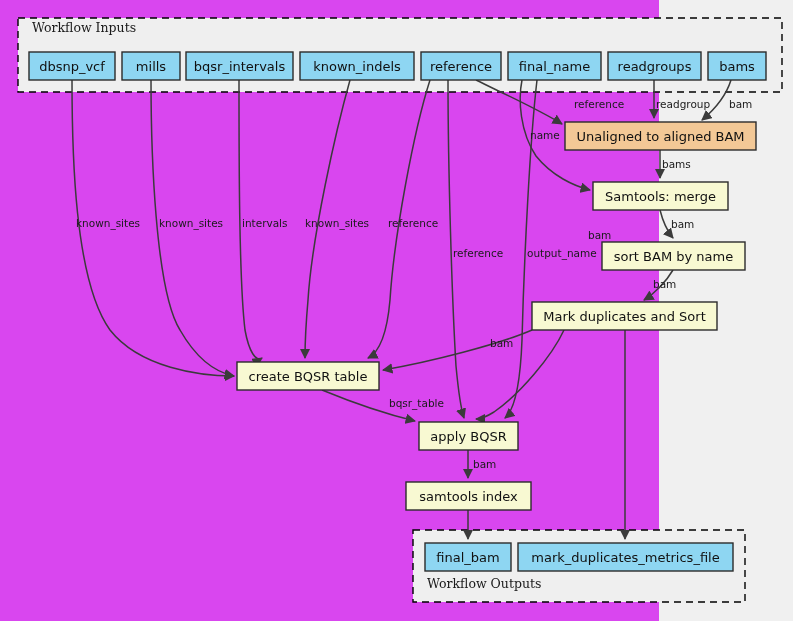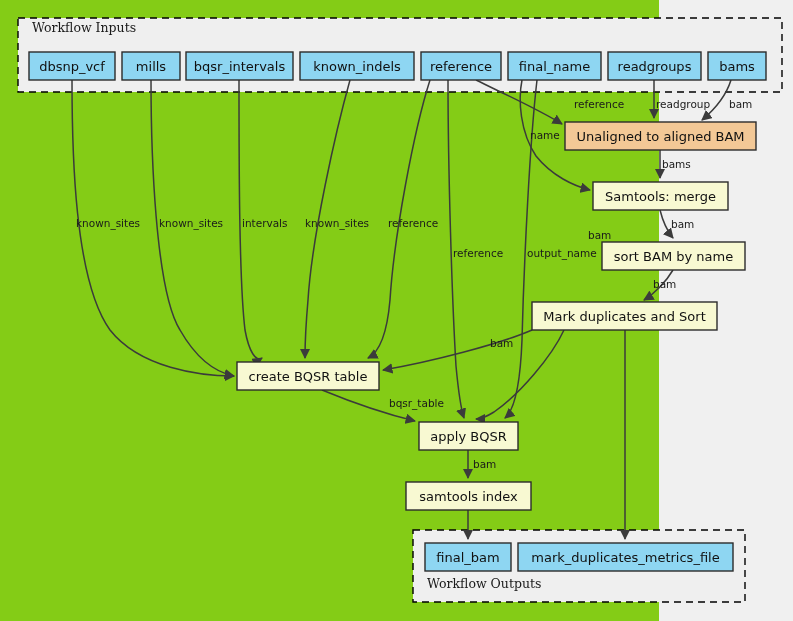--- a/index.html
+++ b/index.html
@@ -10,21 +10,21 @@
   body {
     width: 793px;
     height: 621px;
     overflow: hidden;
     font-family: "DejaVu Sans", sans-serif;
   }
   #canvas {
     position: relative;
     width: 659px;
     height: 621px;
-    background: #84cc16;
+    background: #d946ef;
   }
   svg.layer {
     position: absolute;
     top: 0;
     left: 0;
     width: 793px;
     height: 621px;
   }
   .cluster-box {
     fill: #efefef;

